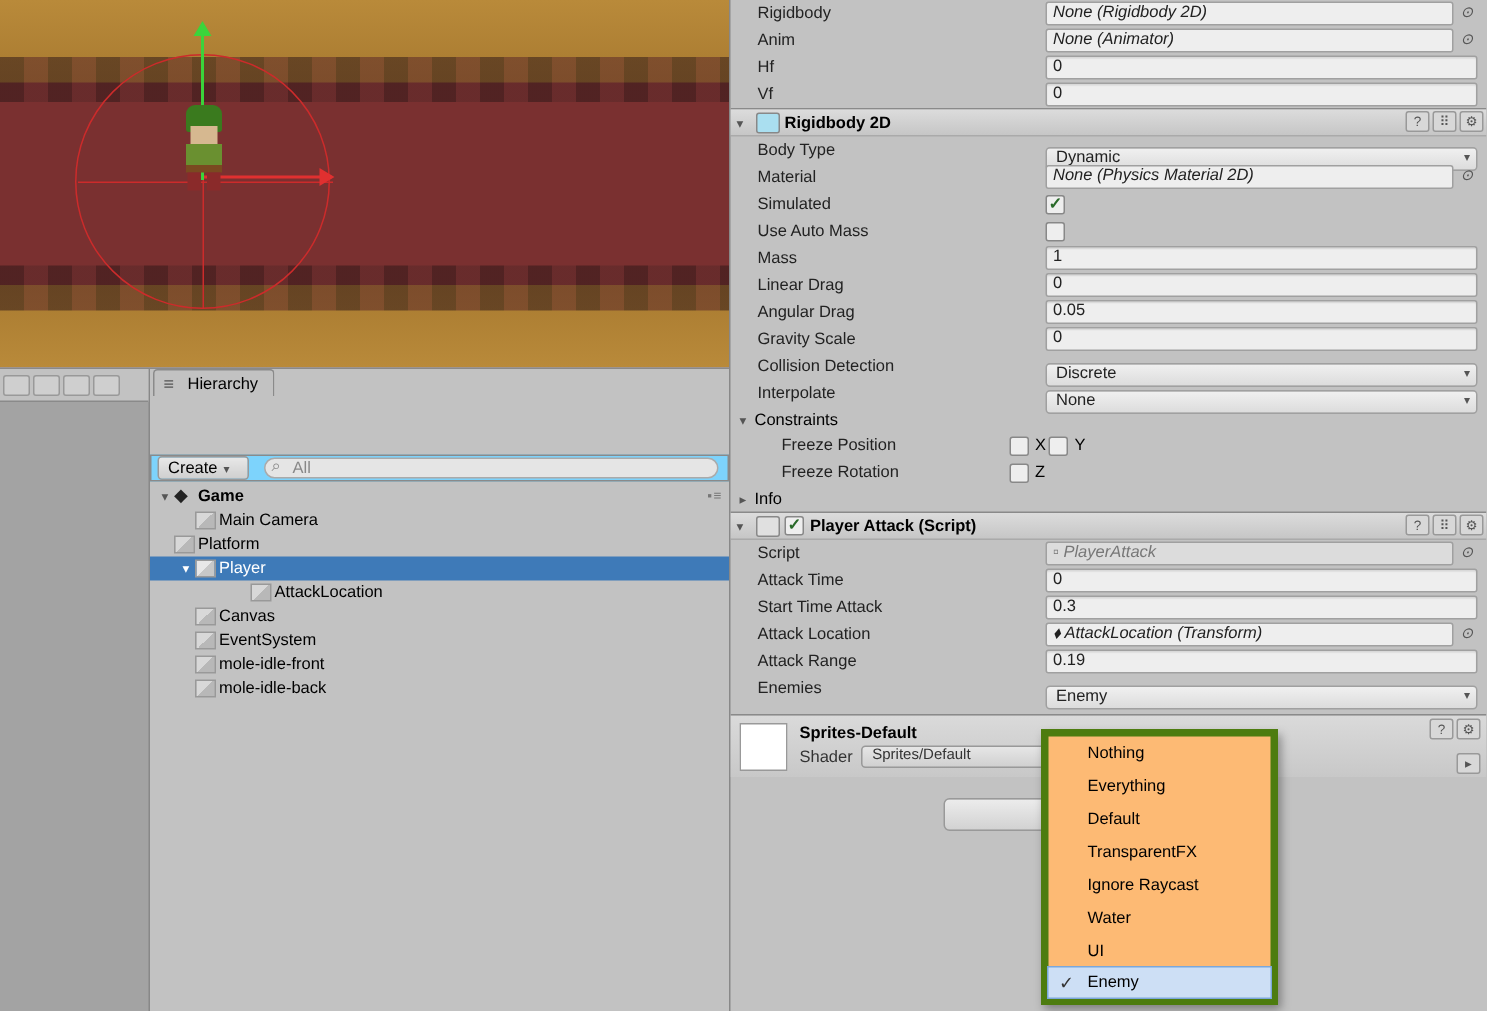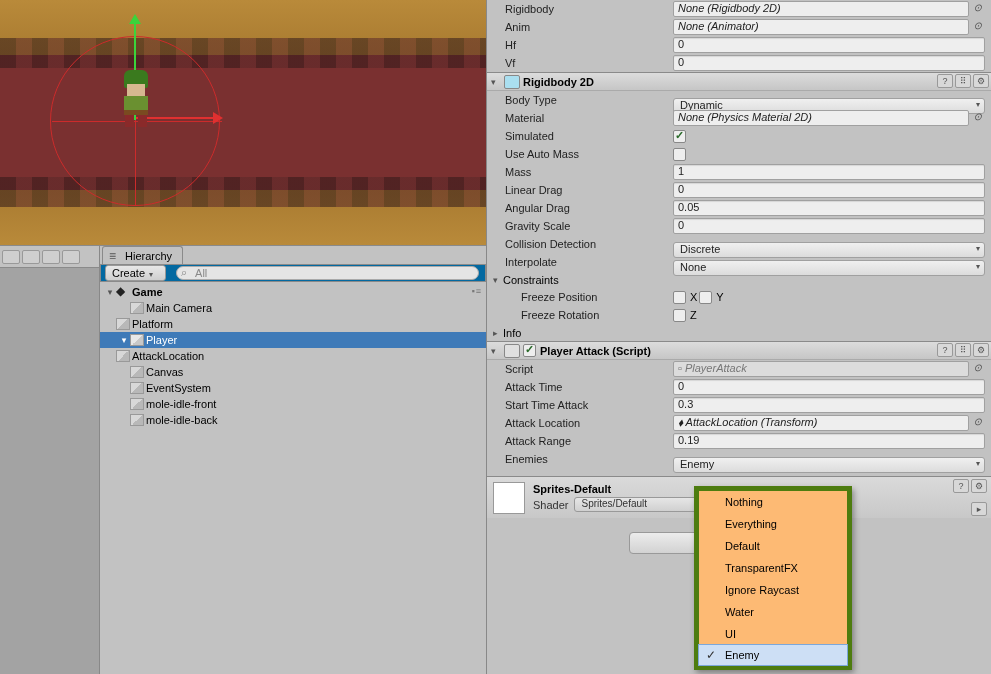--- a/index.html
+++ b/index.html
@@ -26,21 +26,21 @@
 .sprite .leg1 { position:absolute; left:9px; top:45px; width:9px; height:12px; background:#8a2a2a; }
 .sprite .leg2 { position:absolute; left:22px; top:45px; width:9px; height:12px; background:#8a2a2a; }
 
 .bottom-left { position:absolute; left:0; top:245px; width:486px; height:429px; background:#c2c2c2; border-top:1px solid #8a8a8a; }
 .empty-panel { position:absolute; left:0; top:0; width:100px; height:429px; background:#a3a3a3; border-right:1px solid #888; }
 .tool-icons { display:flex; gap:2px; padding:4px 2px; background:#c2c2c2; border-bottom:1px solid #8a8a8a; height:22px; }
 .tool-icons span { width:18px; height:14px; background:#cfcfcf; border:1px solid #999; border-radius:2px; }
 .hierarchy { position:absolute; left:100px; top:0; width:386px; height:349px; background:#c2c2c2; }
 .tab { display:inline-block; padding:3px 10px 2px 22px; background:#c2c2c2; border:1px solid #8a8a8a; border-bottom:none; border-radius:3px 3px 0 0; position:relative; margin-left:2px; }
 .tab::before { content:"≡"; position:absolute; left:6px; top:2px; color:#555; font-size:12px; }
-.toolbar-row { display:flex; align-items:center; height:18px; background:#0369a1; border:1px solid #8a8a8a; border-top:1px solid #8a8a8a; }
+.toolbar-row { display:flex; align-items:center; height:18px; background:#7dd3fc; border:1px solid #8a8a8a; border-top:1px solid #8a8a8a;margin-top:39px; }
 .create-btn { padding:1px 12px 1px 6px; border:1px solid #999; border-radius:3px; background:linear-gradient(#e8e8e8,#cfcfcf); margin:0 4px; position:relative; }
 .create-btn::after { content:"▾"; font-size:8px; margin-left:4px; color:#555; }
 .search { flex:1; margin:0 6px; height:14px; border:1px solid #aaa; border-radius:8px; background:#e5e5e5; padding:0 6px 0 18px; color:#888; position:relative; }
 .search::before { content:"⌕"; position:absolute; left:4px; top:-1px; color:#888; font-size:11px; }
 .tree { padding:2px 0; }
 .tree-row { display:flex; align-items:center; height:16px; padding-left:4px; cursor:default; }
 .tree-row.selected { background:#3e7ab8; color:#fff; }
 .fold { width:12px; text-align:center; color:#555; font-size:9px; }
 .cube-ico { width:14px; height:12px; margin-right:2px; display:inline-block; background:linear-gradient(135deg,#d8d8d8 50%,#b8b8b8 50%); border:1px solid #999; }
 .tree-row.selected .cube-ico { background:linear-gradient(135deg,#e8e8e8 50%,#c8c8c8 50%); }
@@ -52,21 +52,21 @@
 .comp { border-top:1px solid #8a8a8a; }
 .comp-header { display:flex; align-items:center; height:18px; background:linear-gradient(#dcdcdc,#c6c6c6); border-bottom:1px solid #aaa; padding:0 4px; position:relative; }
 .comp-header .fold2 { width:10px; font-size:9px; color:#555; cursor:pointer; }
 .comp-header .cicon { width:16px; height:14px; margin:0 3px; background:#aadff0; border:1px solid #888; border-radius:2px; }
 .comp-header .cicon.script { background:#e0e0e0; }
 .comp-header .ctitle { font-weight:bold; }
 .comp-header .rbtns { position:absolute; right:2px; top:1px; display:flex; gap:2px; }
 .comp-header .rbtns span { width:16px; height:14px; border:1px solid #999; background:#d8d8d8; border-radius:2px; font-size:9px; text-align:center; line-height:12px; color:#555; }
 .prop-row { display:flex; align-items:center; height:18px; padding-left:18px; }
 .prop-row.indent { padding-left:34px; }
-.prop-label { width:168px; color:#222; }
+.prop-label { width:192px; color:#222; }
 .prop-row.indent .prop-label { width:152px; }
 .val-field { flex:1; margin-right:6px; }
 .text-input { width:100%; height:16px; background:#eeeeee; border:1px solid #a0a0a0; border-radius:2px; padding:0 4px; color:#222; box-shadow:inset 0 1px 1px rgba(0,0,0,.1); }
 .dropdown { width:100%; height:16px; background:linear-gradient(#f0f0f0,#dcdcdc); border:1px solid #a0a0a0; border-radius:3px; padding:0 14px 0 6px; color:#222; position:relative;margin-top:12px; }
 .dropdown::after { content:"▾"; position:absolute; right:4px; top:1px; font-size:8px; color:#555; }
 .objref { width:100%; height:16px; background:#eeeeee; border:1px solid #a0a0a0; border-radius:2px; padding:0 16px 0 4px; color:#222; position:relative;font-style:italic; }
 .objref::after { content:"⊙"; position:absolute; right:-14px; top:0; font-size:10px; color:#555; }
 .objref-wrap { flex:1; margin-right:22px; position:relative; }
 .chk { width:13px; height:13px; border:1px solid #888; background:#eee; border-radius:2px; display:inline-block; position:relative; }
 .chk.on::after { content:"✓"; position:absolute; left:1px; top:-2px; font-size:11px; color:#2a6a2a; font-weight:bold; }
@@ -145,21 +145,21 @@
           </div>
         <div class="tree-row" style="padding-left:16px">
             <span class="cube-ico"></span>
             <span>Platform</span>
           </div>
         <div class="tree-row selected" style="padding-left:18px">
             <span class="fold" style="color:#fff">▾</span>
             <span class="cube-ico"></span>
             <span>Player</span>
           </div>
-        <div class="tree-row" style="padding-left:16px">
+        <div class="tree-row" style="padding-left:67px">
             <span class="cube-ico"></span>
             <span>AttackLocation</span>
           </div>
         <div class="tree-row" style="padding-left:30px">
             <span class="cube-ico"></span>
             <span>Canvas</span>
           </div>
         <div class="tree-row" style="padding-left:30px">
             <span class="cube-ico"></span>
             <span>EventSystem</span>

